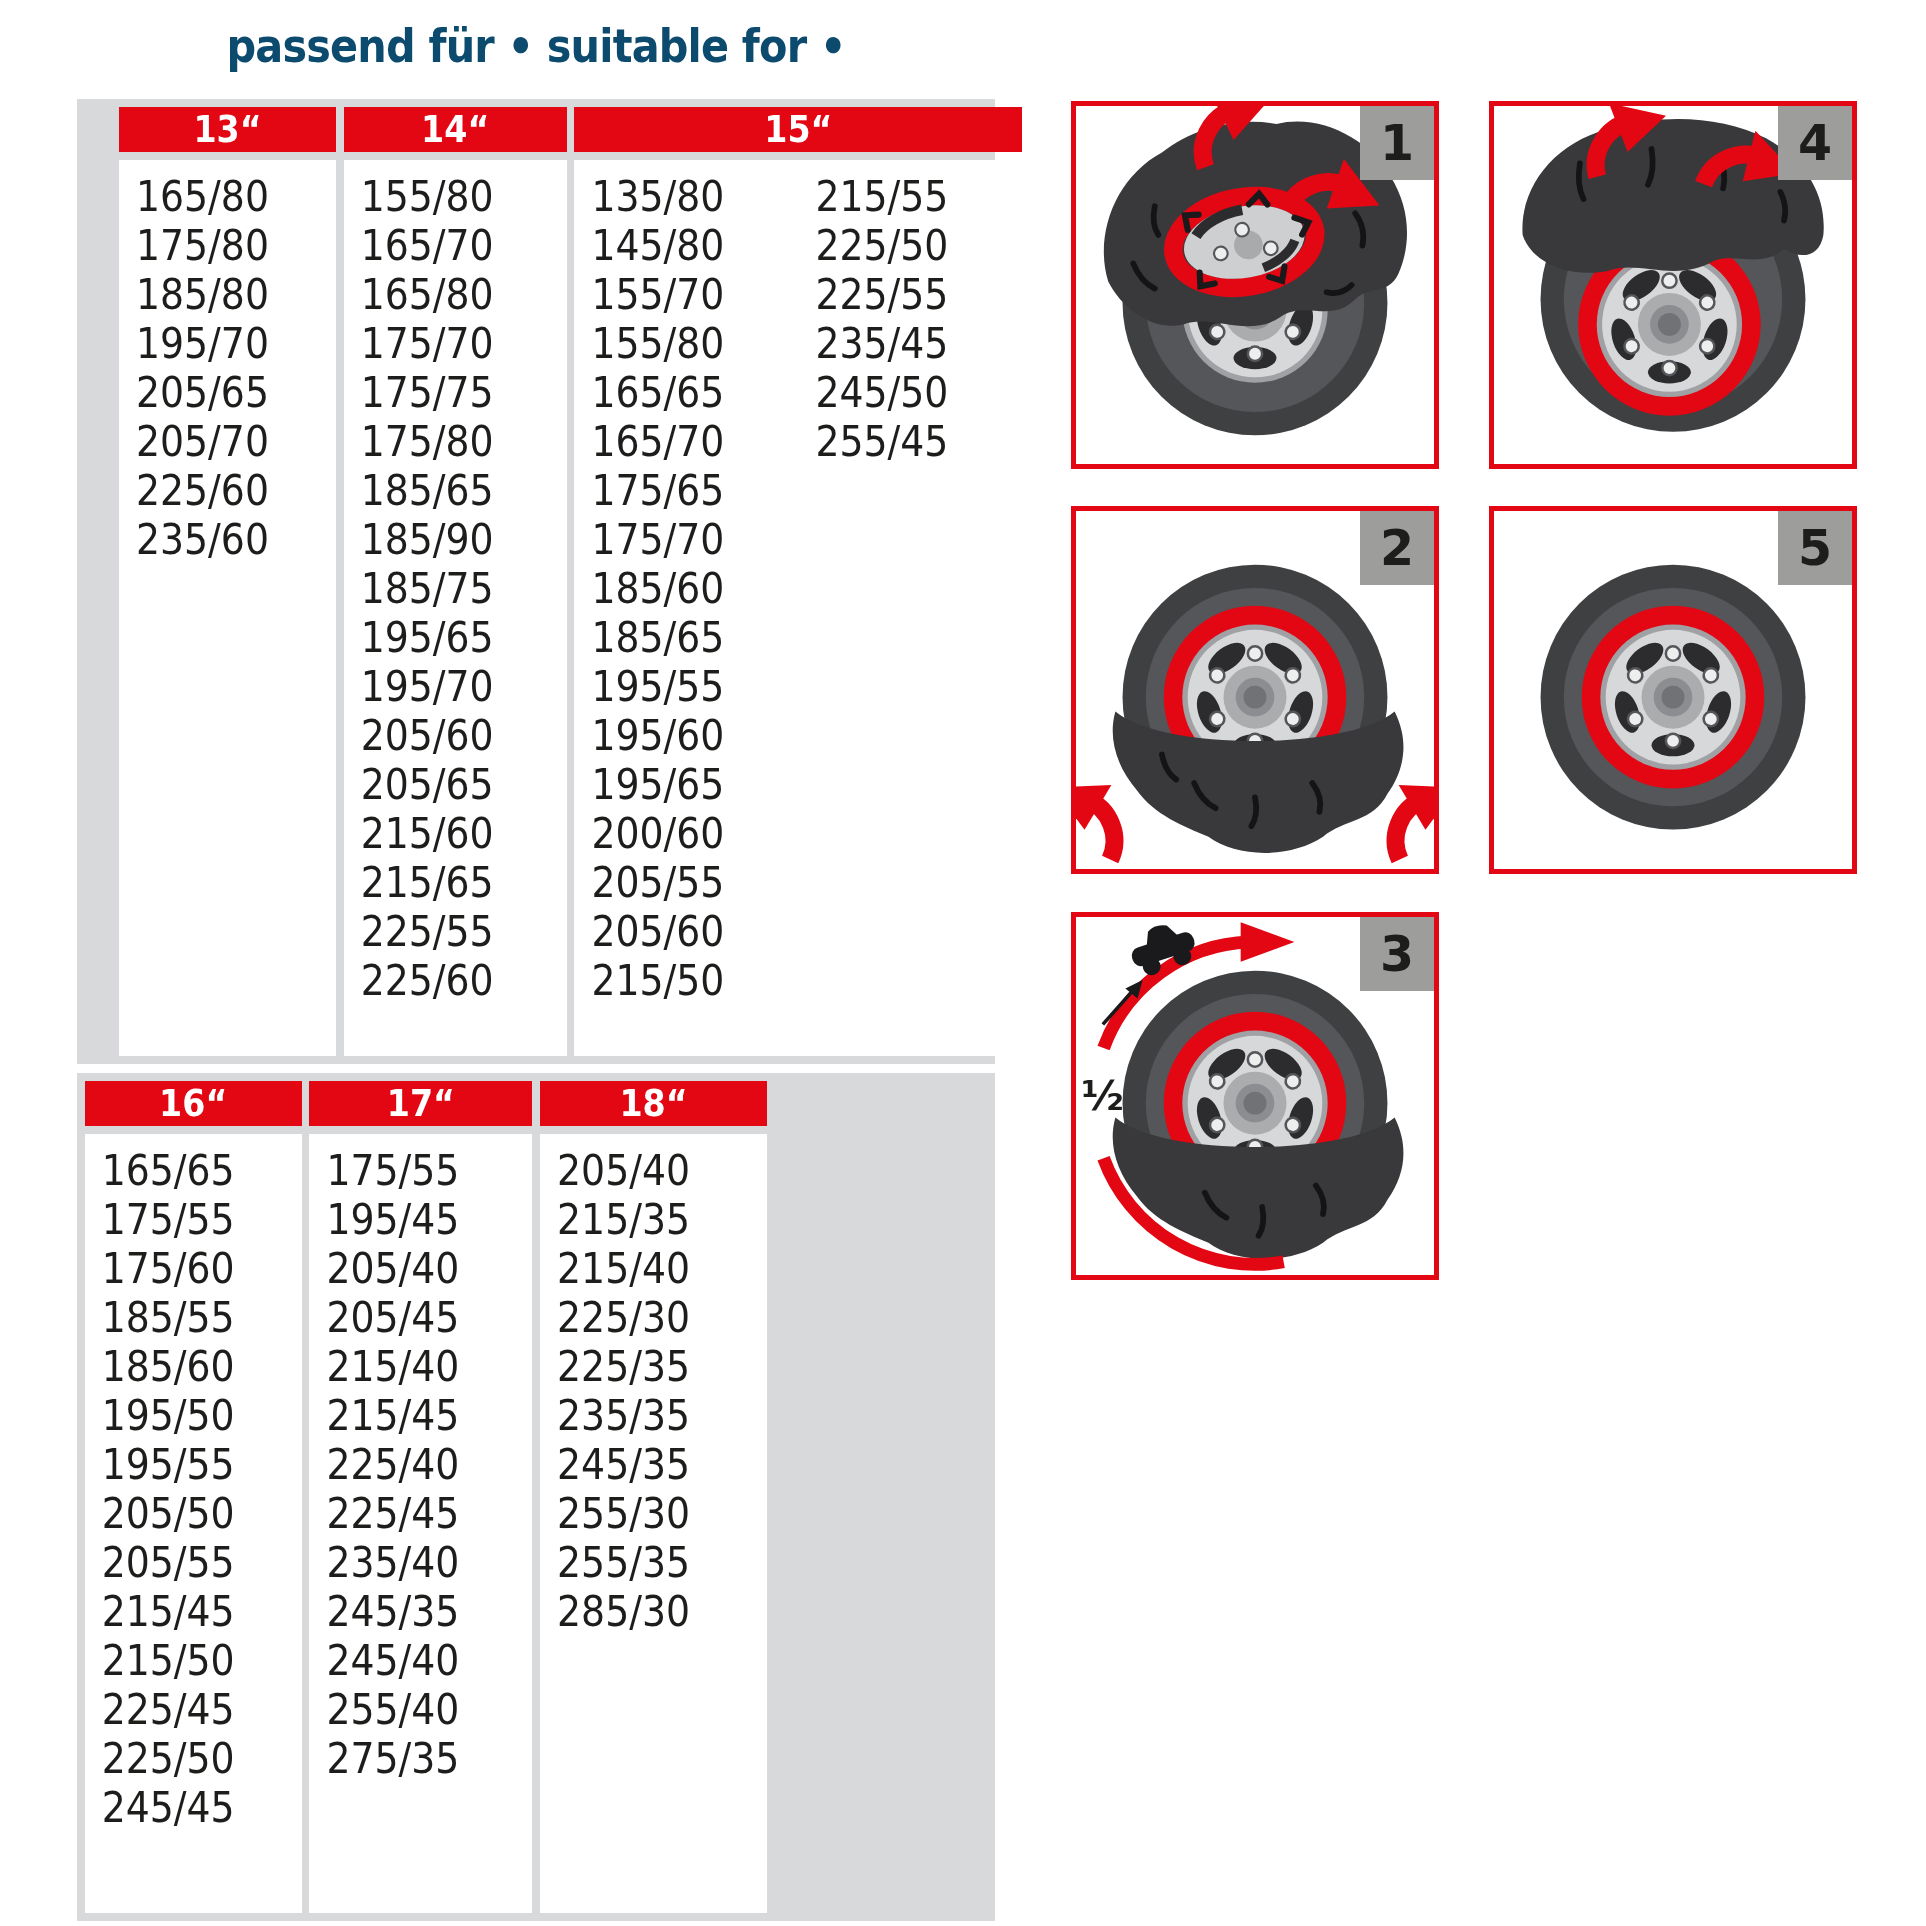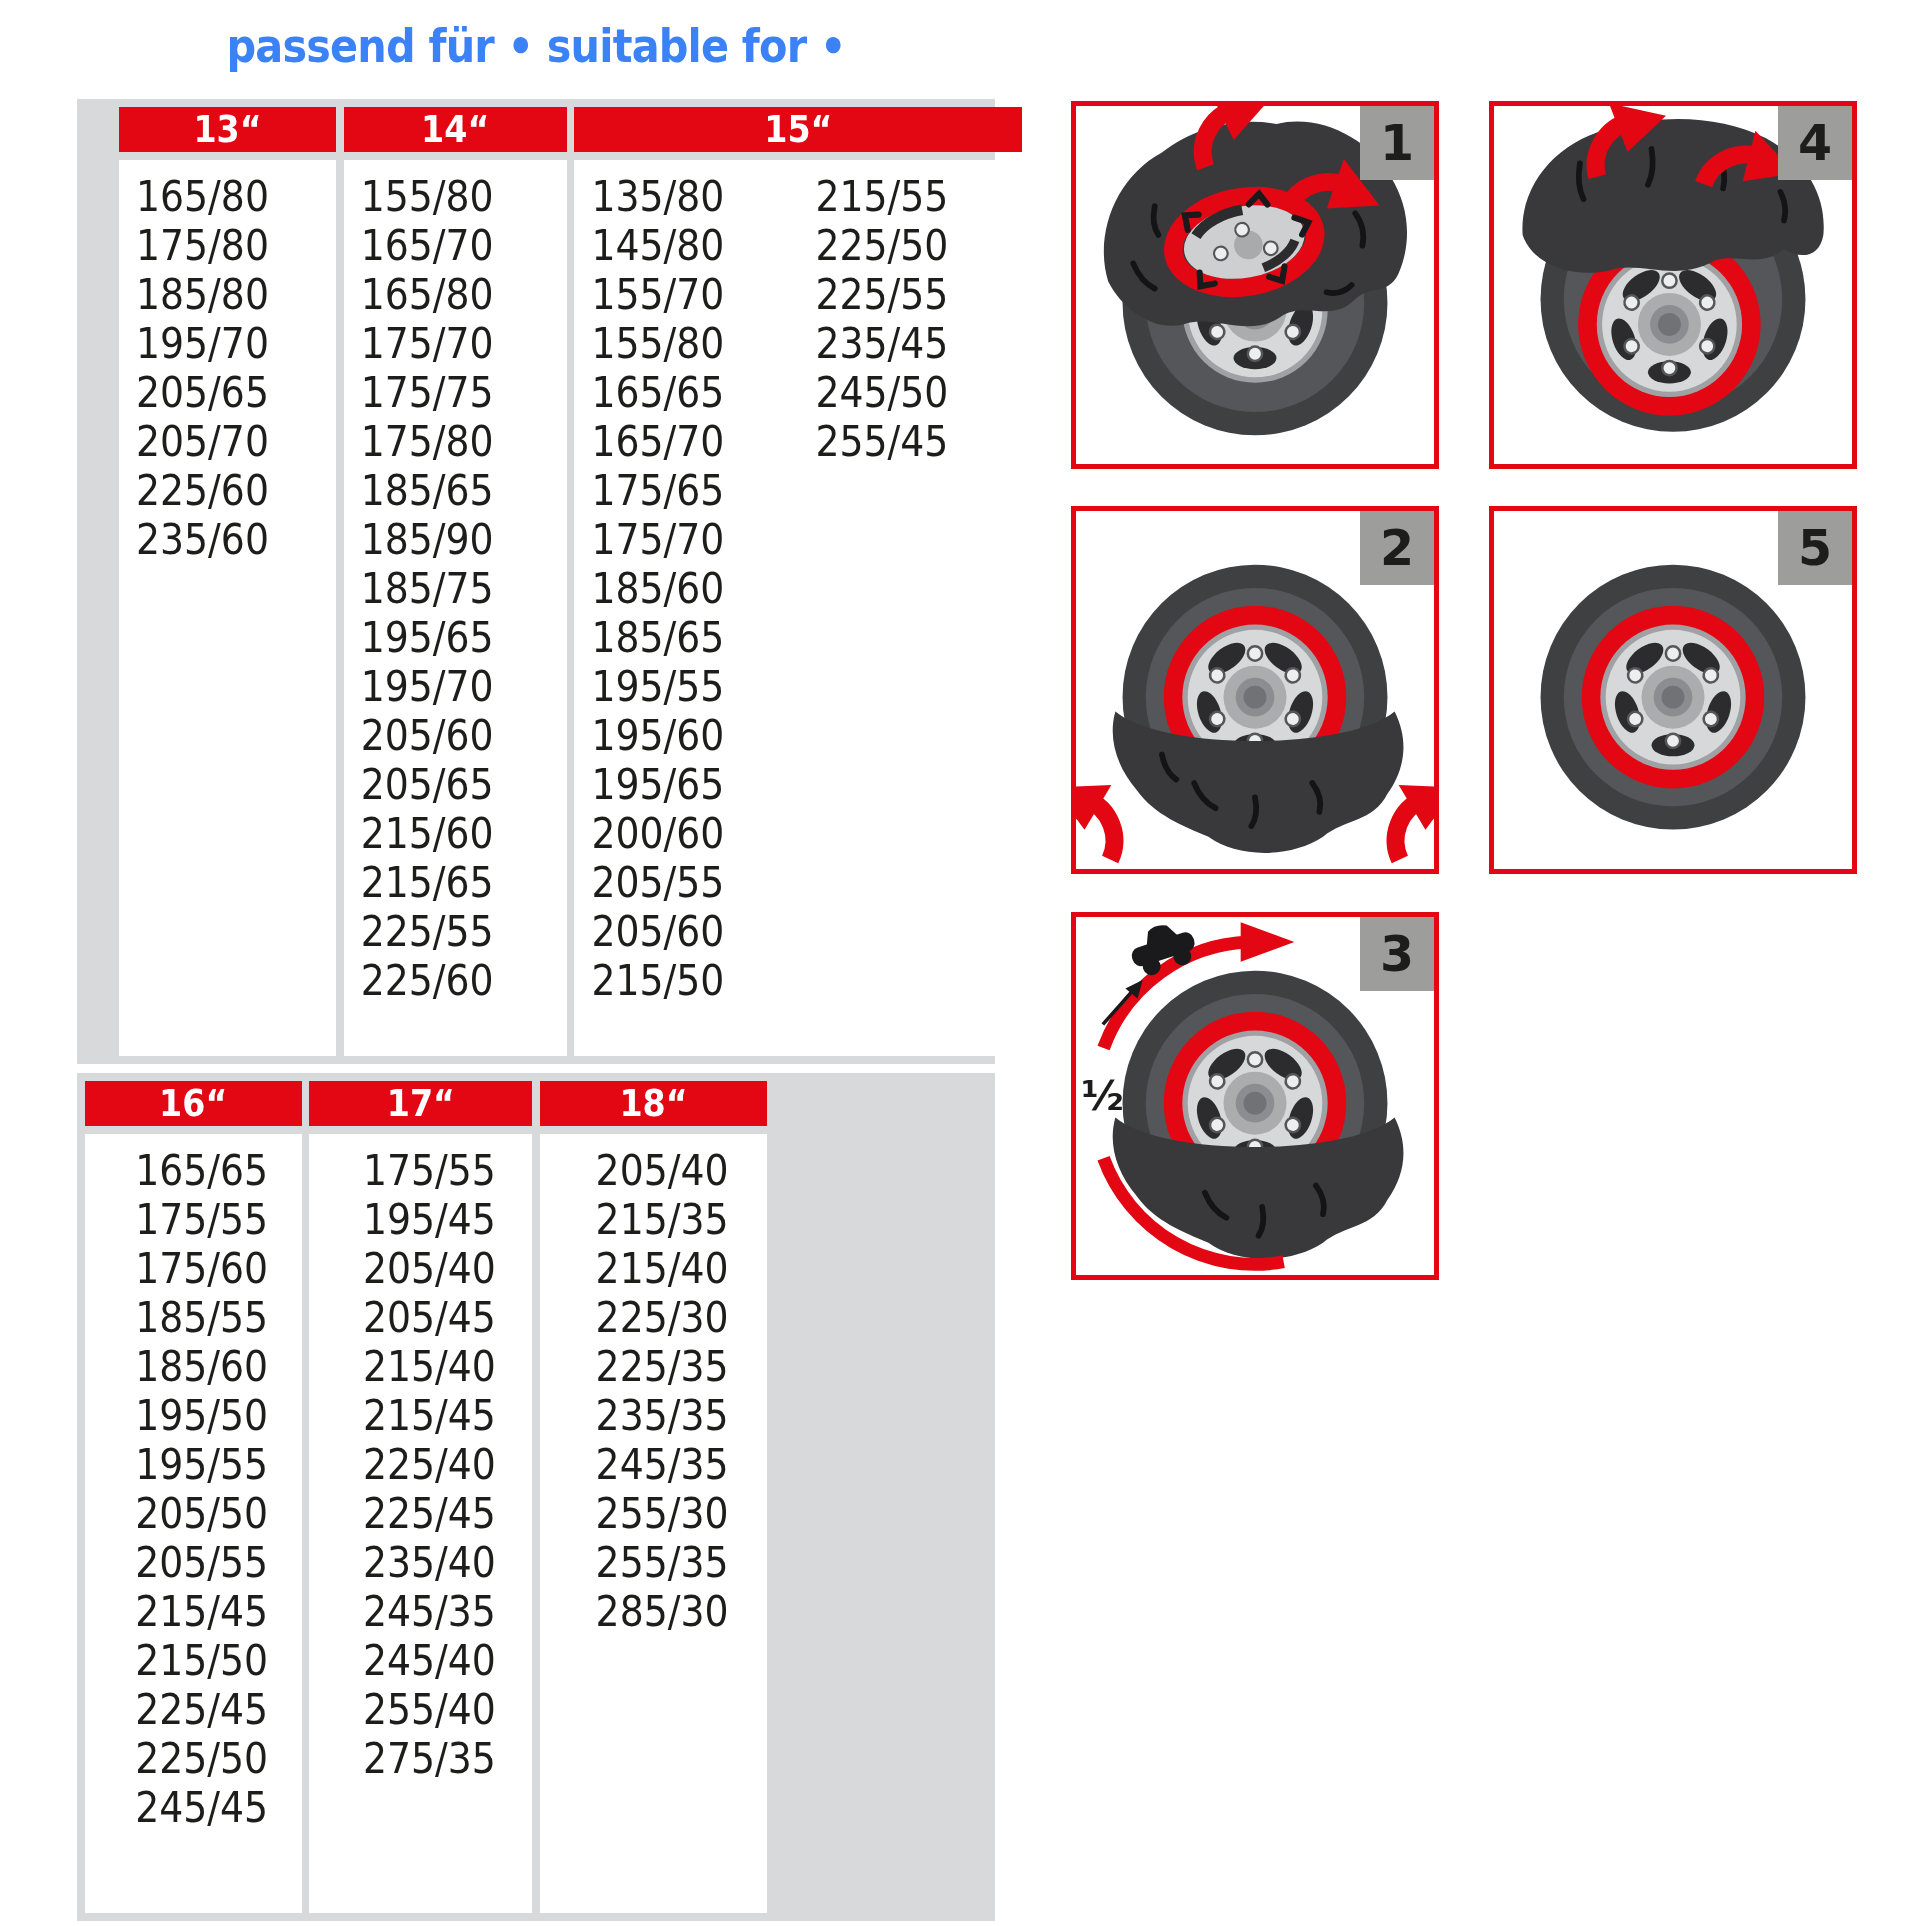--- a/index.html
+++ b/index.html
@@ -4,28 +4,28 @@
 <style>
   html,body{margin:0;padding:0;}
   body{
     width:1926px;height:1926px;position:relative;background:#ffffff;
     font-family:"DejaVu Sans","Liberation Sans",sans-serif;color:#1d1d1b;
     overflow:hidden;
   }
   .title{
     position:absolute;left:77px;top:18.5px;width:918px;
     text-align:center;font-weight:bold;font-size:46px;letter-spacing:-0.8px;
-    font-stretch:condensed;color:#3b82f6;white-space:nowrap;
+    font-stretch:condensed;color:#0c4a6e;white-space:nowrap;
   }
   .tbl{
     position:absolute;left:77px;background:#d8d9da;
     padding:7.7px;display:grid;gap:7.7px;box-sizing:border-box;
   }
   .tbl1{top:99px;width:918px;height:965px;grid-template-columns:217px 223px 448px;padding-left:42px;}
-  .tbl2{top:1073px;width:918px;height:848px;grid-template-columns:217px 223px 227px 213px;text-align:center;}
+  .tbl2{top:1073px;width:918px;height:848px;grid-template-columns:217px 223px 227px 213px;}
   .col{display:flex;flex-direction:column;min-width:0;}
   .hdr{
     height:45px;flex:0 0 45px;background:#e30613;color:#ffffff;
     font-weight:bold;font-size:37px;font-stretch:condensed;
     display:flex;align-items:center;justify-content:center;
   }
   .cbody{flex:1;background:#ffffff;margin-top:8px;}
   .cbody.split{display:flex;flex-direction:row;}
   .sizes{padding:12.3px 0 0 17px;font-size:42px;line-height:49px;font-stretch:condensed;white-space:nowrap;}
   .split .sizes{flex:1;}

